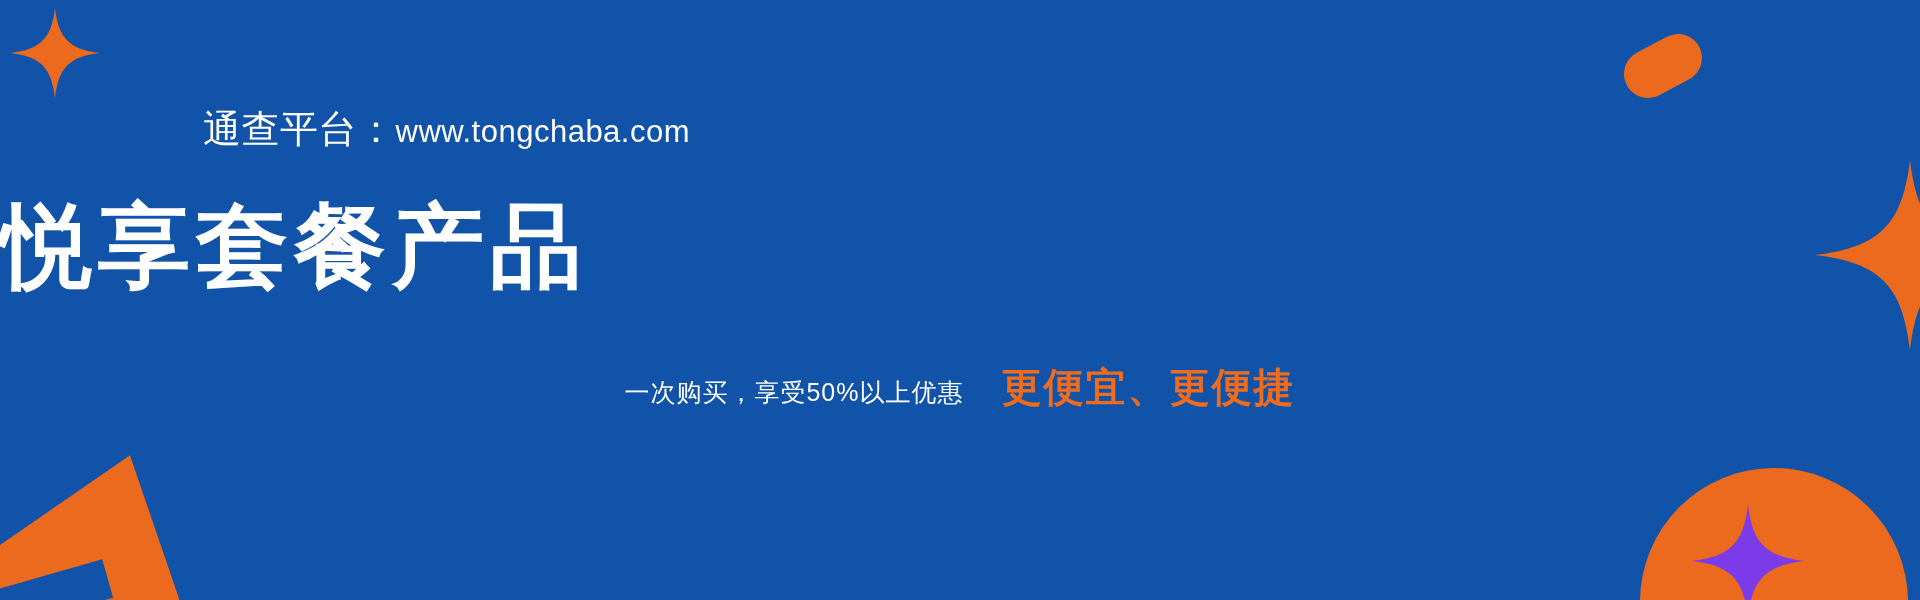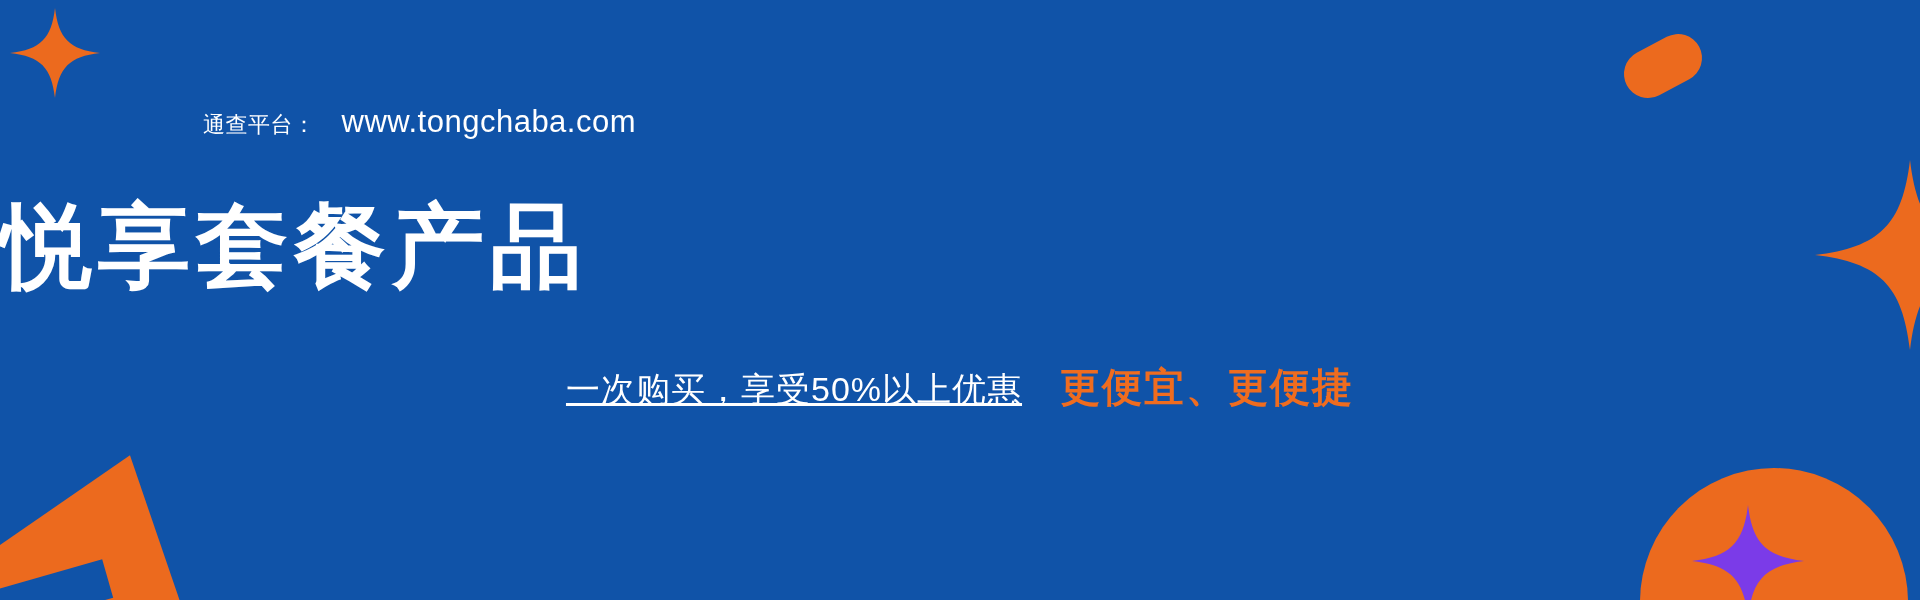--- a/index.html
+++ b/index.html
@@ -66,22 +66,22 @@
 
   
   #url-line {
     position: absolute;
     left: 203px; top: 104px;
     font-size: 31px;
     color: #ffffff;
     letter-spacing: 0.5px;
     white-space: nowrap;
   }
-  #url-line .label { font-size: 22px; font-family: Liberation Mono, monospace; }
-  #url-line .url { font-size: 31px; margin-left: 26px; }
+  #url-line .label { font-size: 38px; font-family: Liberation Mono, monospace; }
+  #url-line .url { font-size: 31px; }
 
   #headline {
     position: absolute;
     left: 0; top: 198px;
     width: 1920px;
     text-align: left;
     font-size: 92px;
     font-weight: bold;
     color: #ffffff;
     letter-spacing: 6px;
@@ -90,24 +90,23 @@
   }
 
   #subline {
     position: absolute;
     left: 0; top: 360px;
     width: 1920px;
     text-align: center;
     white-space: nowrap;
   }
   #subline .plain {
-    font-size: 34px;
+    font-size: 25px;
     color: #ffffff;
     letter-spacing: 1px;
-    text-decoration: underline;
   }
   #subline .gap { display: inline-block; width: 38px; }
   #subline .highlight {
     font-size: 40px;
     font-weight: bold;
     color: #EF6C1F;
     letter-spacing: 2px;
     margin-top: 44px;
   }
 </style>

